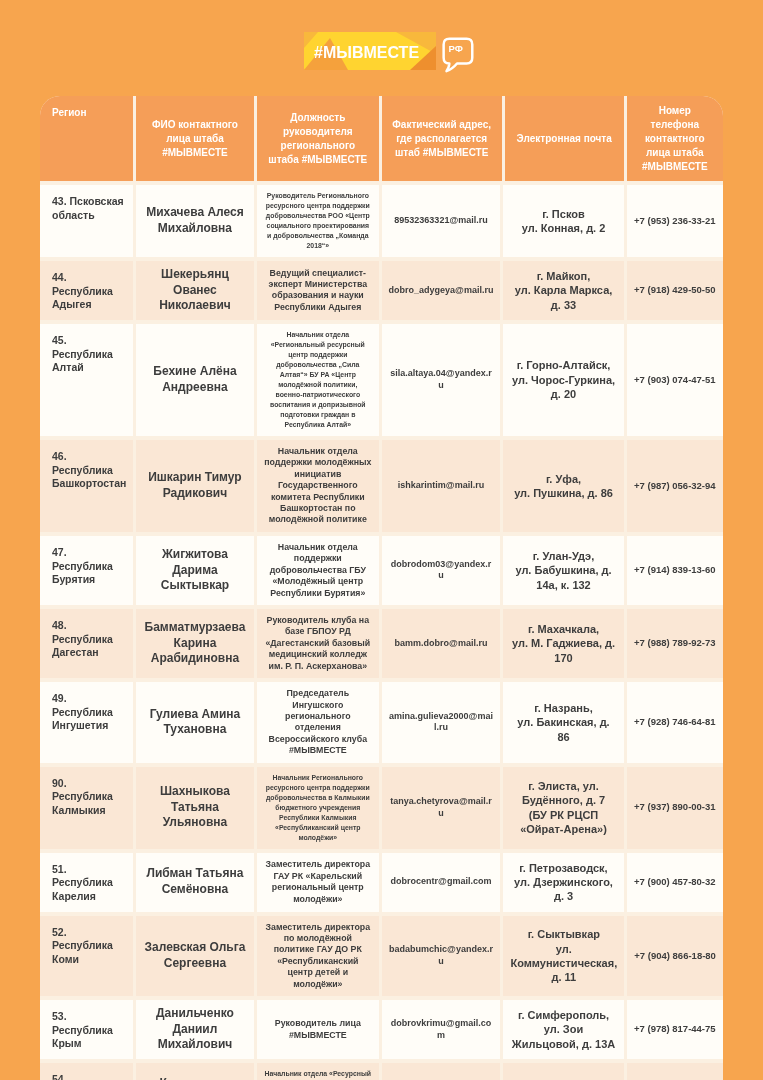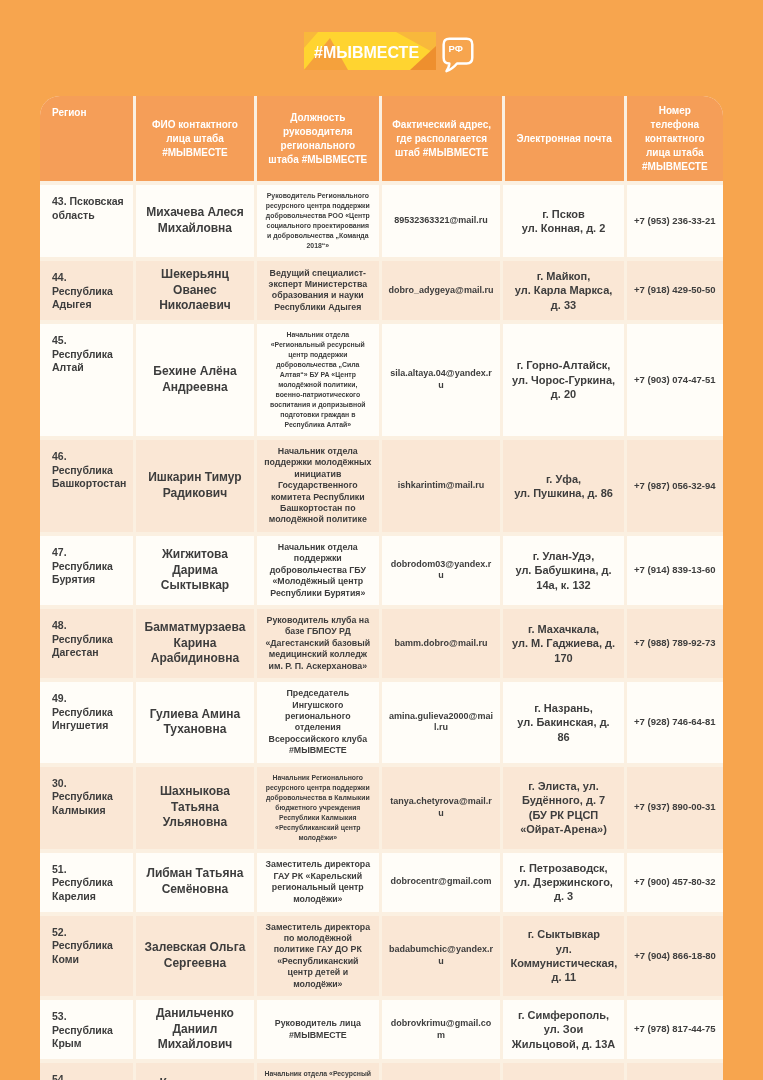--- a/index.html
+++ b/index.html
@@ -136,21 +136,21 @@
     <div class="cell c-region">49. Республика Ингушетия</div>
     <div class="cell c-name">Гулиева Амина Тухановна</div>
     <div class="cell c-position">Председатель Ингушского регионального отделения Всероссийского клуба #МЫВМЕСТЕ</div>
     <div class="cell c-email">amina.gulieva2000@mail.ru</div>
     <div class="cell c-address">г. Назрань,
 ул. Бакинская, д. 86</div>
     <div class="cell c-phone">+7 (928) 746-64-81</div>
   </div>
 
   <div class="trow body-row alt">
-    <div class="cell c-region">30. Республика Калмыкия</div>
+    <div class="cell c-region">90. Республика Калмыкия</div>
     <div class="cell c-name">Шахныкова Татьяна Ульяновна</div>
     <div class="cell c-position small">Начальник Регионального ресурсного центра поддержки добровольчества в Калмыкии бюджетного учреждения Республики Калмыкия «Республиканский центр молодёжи»</div>
     <div class="cell c-email">tanya.chetyrova@mail.ru</div>
     <div class="cell c-address">г. Элиста, ул. Будённого, д. 7
 (БУ РК РЦСП «Ойрат-Арена»)</div>
     <div class="cell c-phone">+7 (937) 890-00-31</div>
   </div>
 
   <div class="trow body-row">
     <div class="cell c-region">51. Республика Карелия</div>

